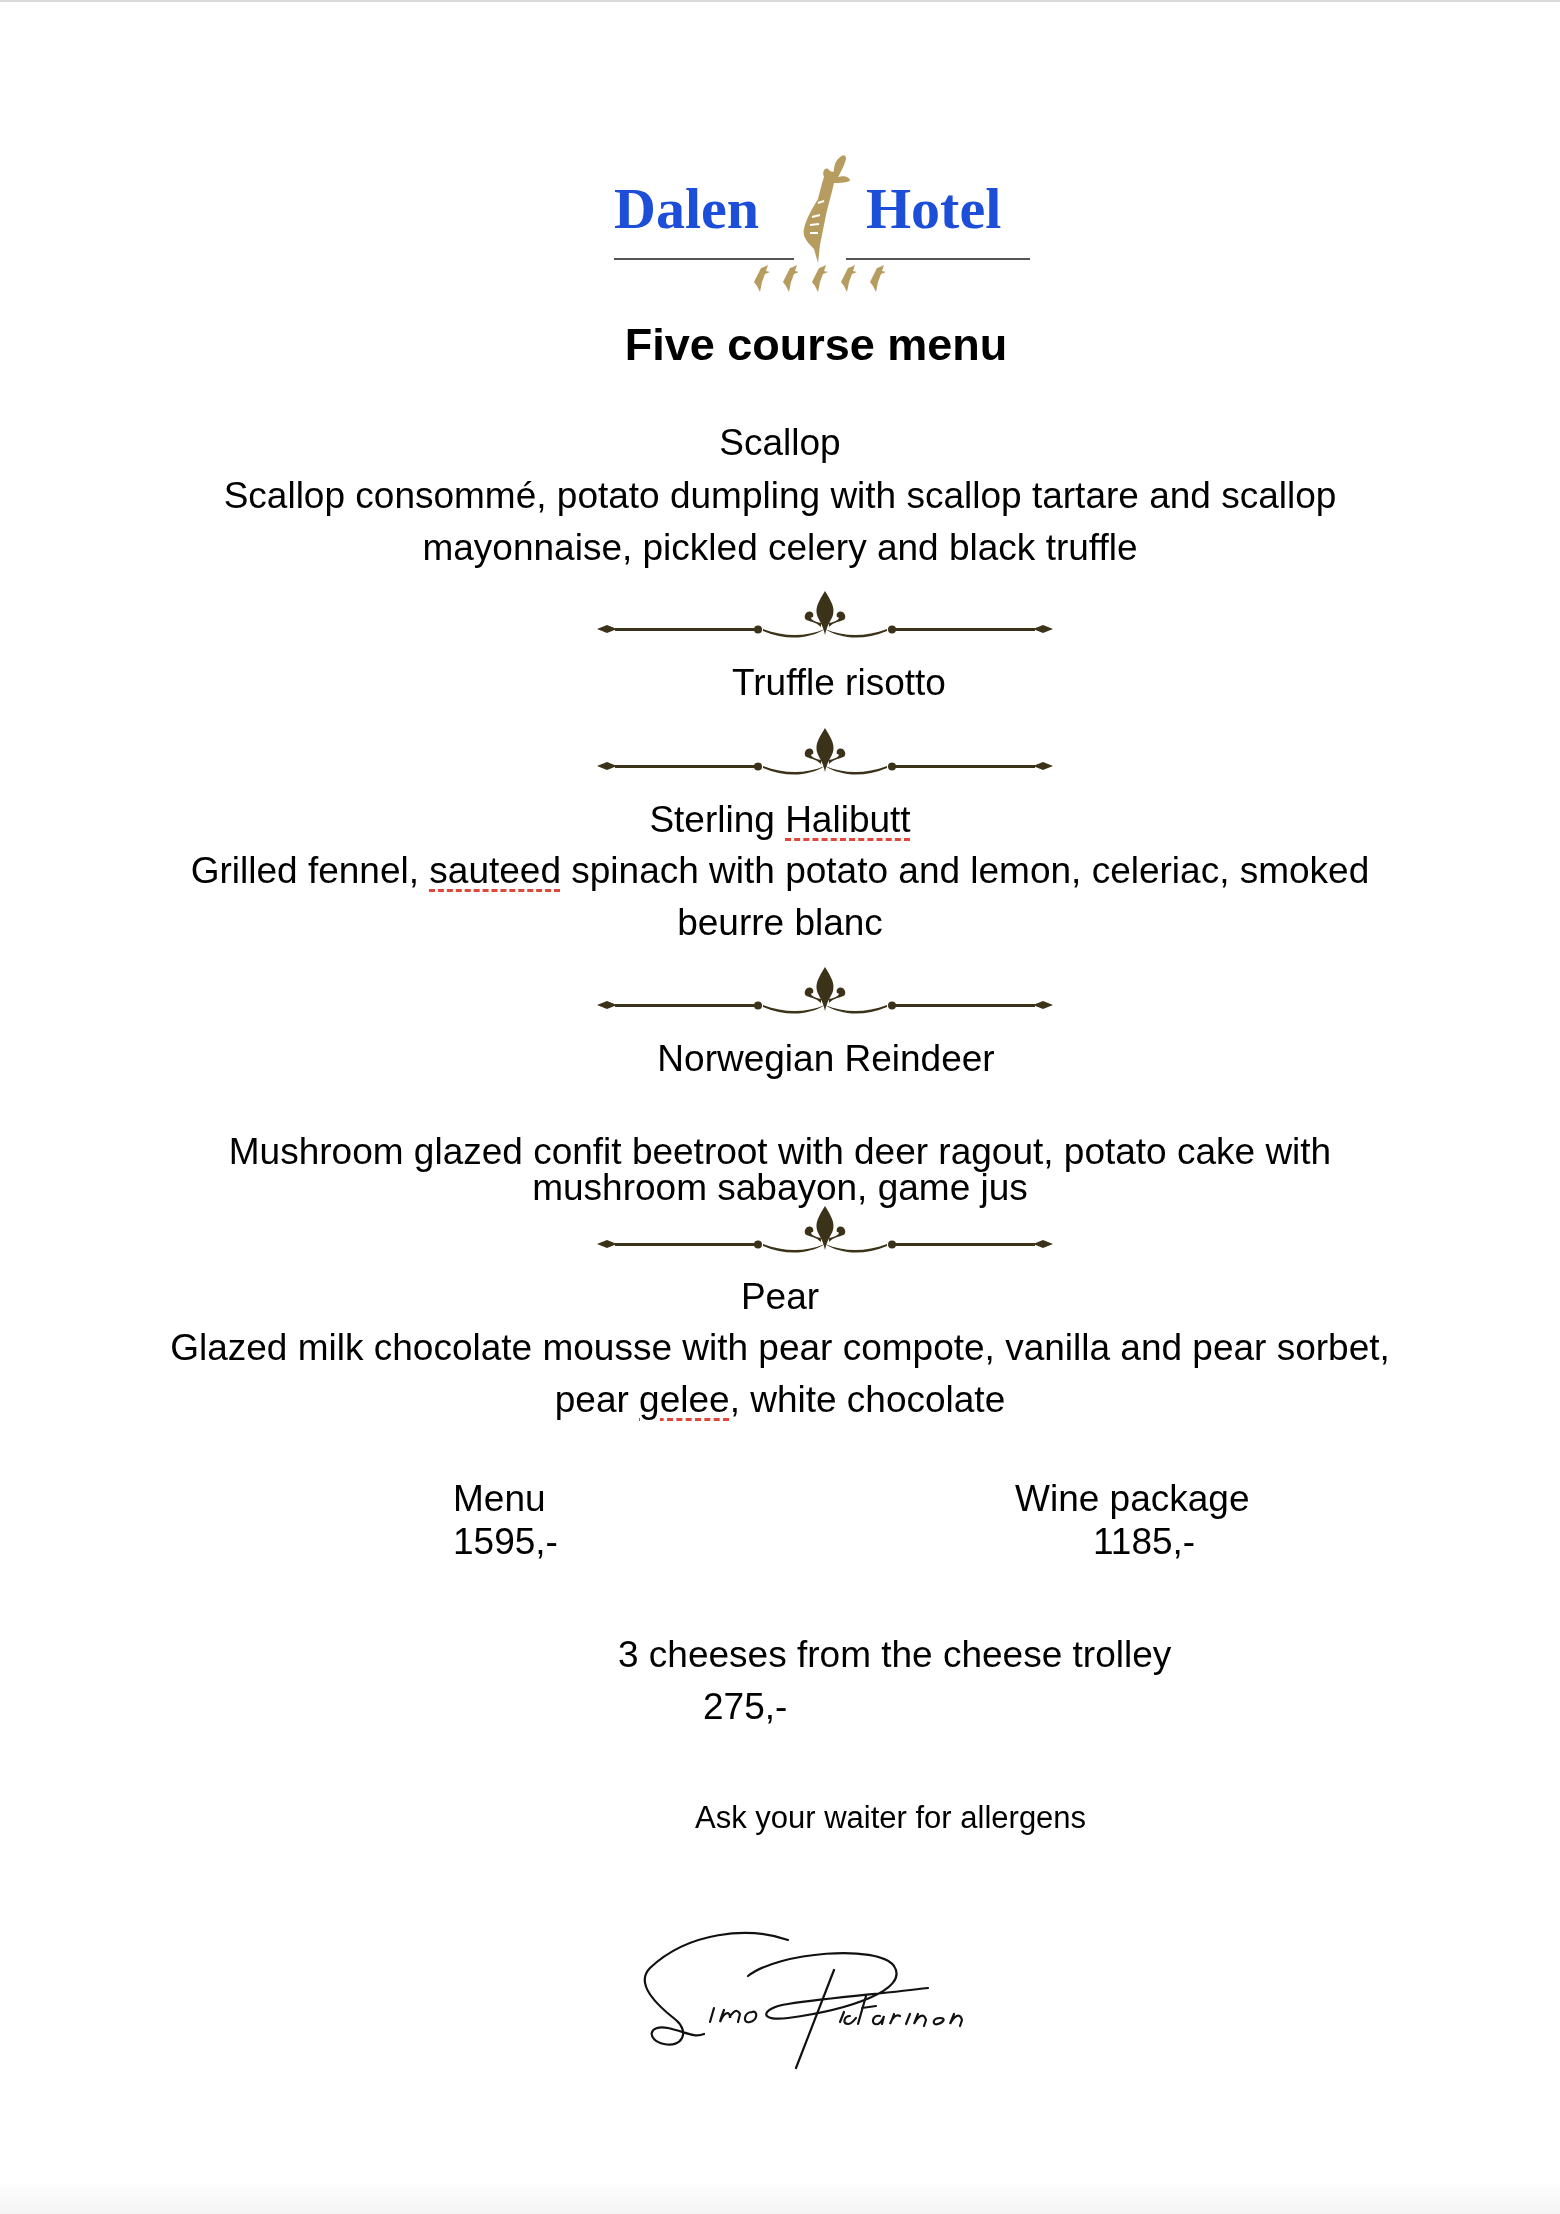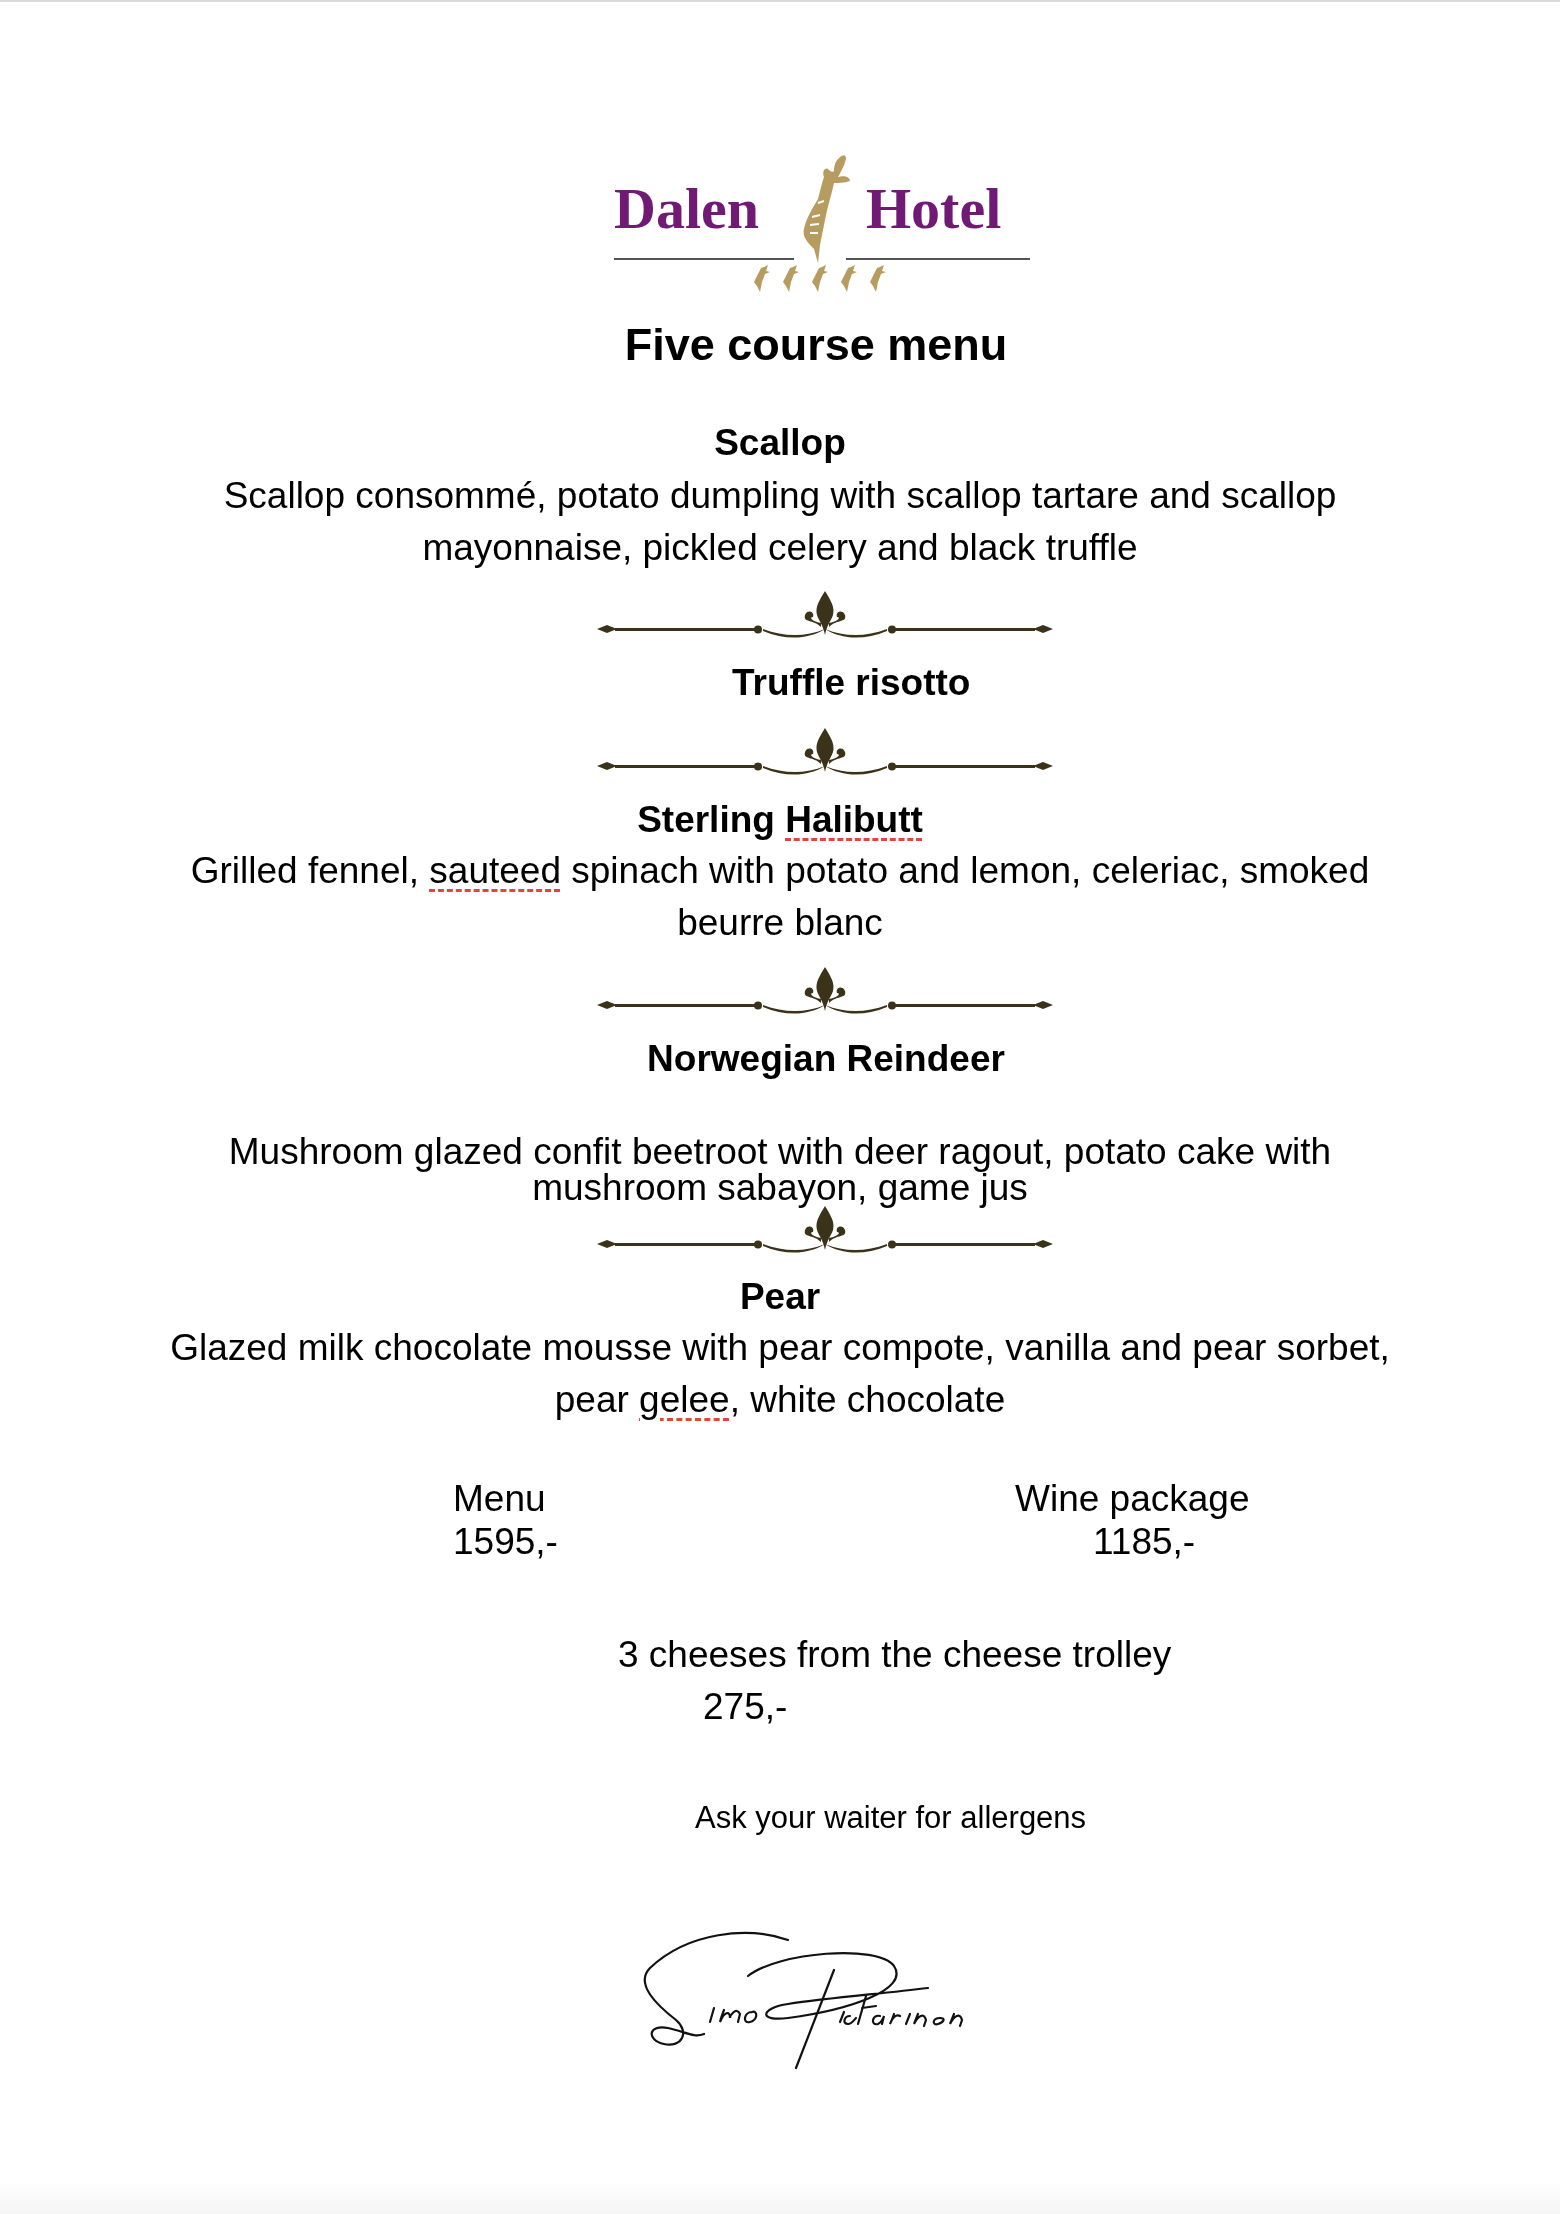--- a/index.html
+++ b/index.html
@@ -7,30 +7,30 @@
     width: 1560px; height: 2214px; position: relative; overflow: hidden;
     background: #ffffff;
     font-family: "Liberation Sans", sans-serif; color: #000;
   }
   .topline { position: absolute; left: 0; top: 0; width: 1560px; height: 2px; background: #d9d9d9; }
   .bottomfade { position: absolute; left: 0; bottom: 0; width: 1560px; height: 34px;
     background: linear-gradient(#ffffff, #f4f4f4); }
   .abs { position: absolute; white-space: nowrap; }
   .center { left: 0; width: 1560px; text-align: center; }
   .title { font-weight: bold; font-size: 45px; line-height: 54px; }
-  .course-name { font-weight: bold; font-size: 37px; line-height: 48px; }
+  .course-name { font-weight: normal; font-size: 37px; line-height: 48px; }
   .desc { font-size: 37px; line-height: 52px; }
   .price-label { font-weight: normal; font-size: 37px; line-height: 44px; }
   .price { font-size: 37px; line-height: 44px; }
   .note { font-size: 31px; line-height: 40px; }
   .spell { text-decoration: underline dashed #e0463a; text-decoration-thickness: 3px; text-underline-offset: 6px; }
 
   
   .logo { position: absolute; left: 614px; top: 155px; width: 416px; height: 130px; }
-  .logo-word { position: absolute; top: 24px; font-family: "Liberation Serif", serif; font-weight: bold; font-size: 58px; line-height: 60px; color: #701a75; }
+  .logo-word { position: absolute; top: 24px; font-family: "Liberation Serif", serif; font-weight: bold; font-size: 58px; line-height: 60px; color: #1d4ed8; }
   .logo-line { position: absolute; top: 103px; height: 2px; background: #555; }
   .divider { position: absolute; left: 595px; width: 460px; height: 64px; }
 </style>
 </head>
 <body>
 
 <div class="topline"></div>
 
 <div class="logo">
   <span class="logo-word" style="left:0;">Dalen</span>

